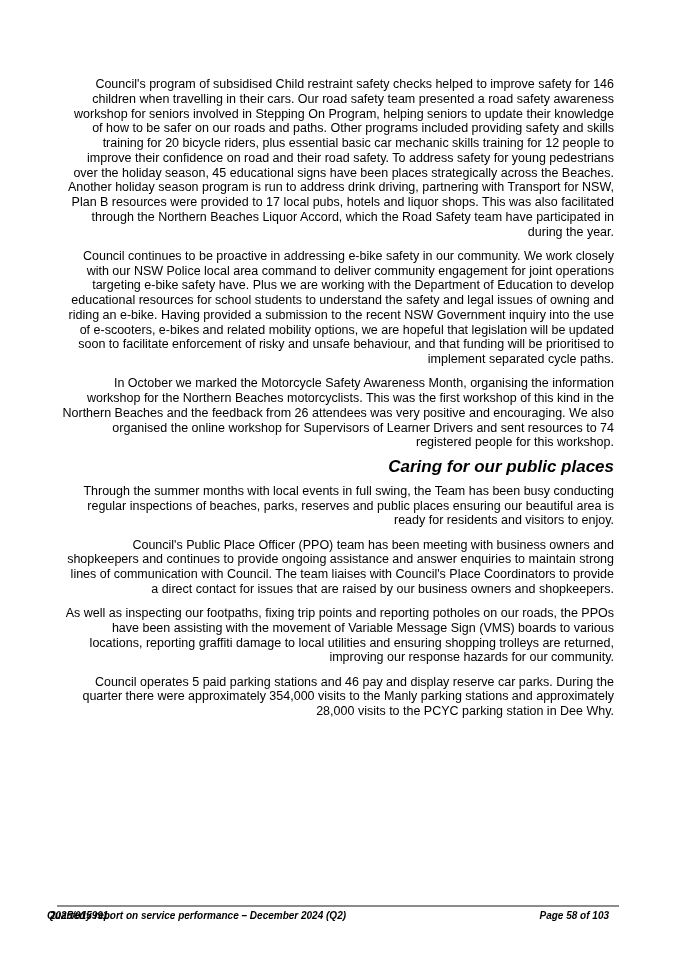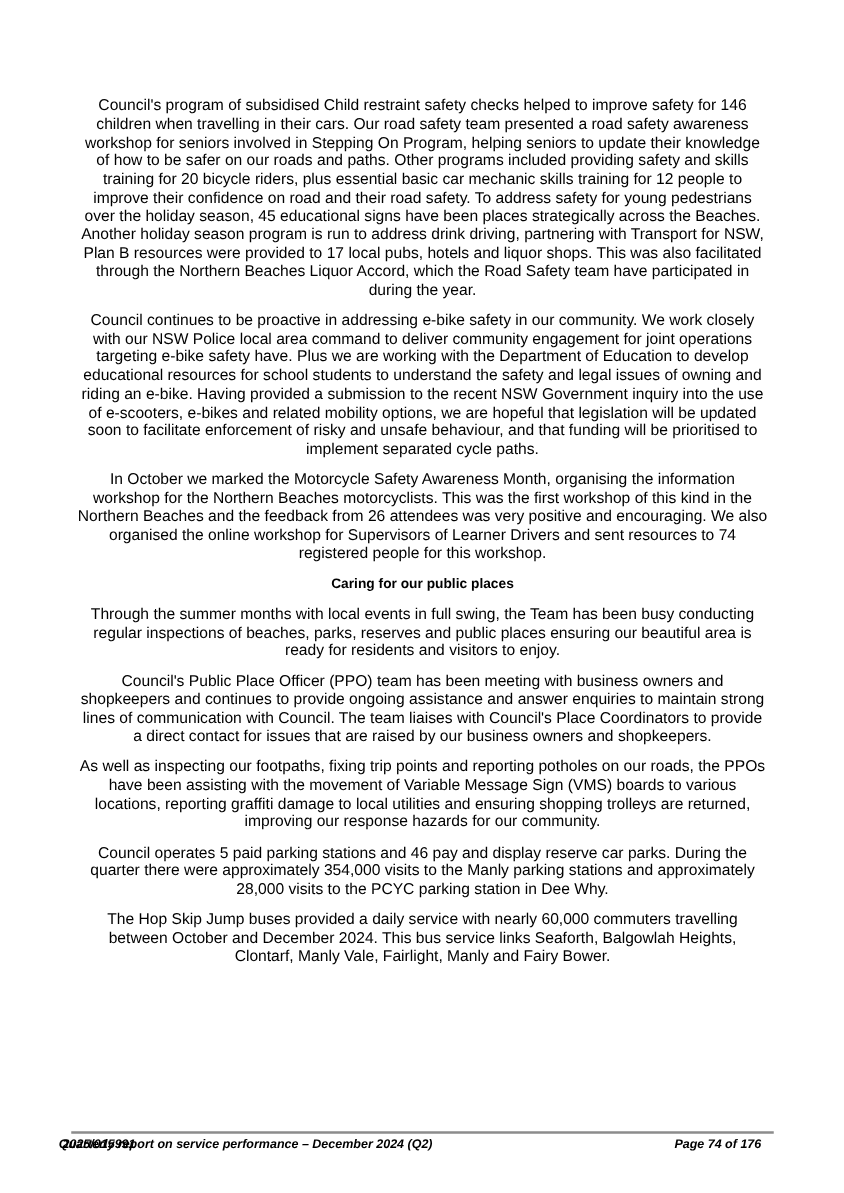--- a/index.html
+++ b/index.html
@@ -16,30 +16,31 @@
     font-family: "Liberation Sans", "DejaVu Sans", sans-serif;
     overflow: hidden;
   }
   .content {
     position: absolute;
     left: 62px;
     top: 77px;
     width: 552px;
     font-size: 12.5px;
     line-height: 14.75px;
-    text-align: center;
+    text-align: right;
   }
   .content p {
     margin: 0 0 9.5px 0;
   }
   .content h2 {
-    font-size: 11px;
+    font-size: 17px;
     line-height: 14.75px;
     font-weight: 700;
     margin: 0 0 9.5px 0;
+    font-style: italic;
   }
   .footer-rule {
     position: absolute;
     left: 57px;
     top: 905px;
     width: 562px;
     height: 1.5px;
     background: #8c8c8c;
   }
   .footer {
@@ -81,24 +82,23 @@
     <p>Council's program of subsidised Child restraint safety checks helped to improve safety for 146 children when travelling in their cars. Our road safety team presented a road safety awareness workshop for seniors involved in Stepping On Program, helping seniors to update their knowledge of how to be safer on our roads and paths. Other programs included providing safety and skills training for 20 bicycle riders, plus essential basic car mechanic skills training for 12 people to improve their confidence on road and their road safety. To address safety for young pedestrians over the holiday season, 45 educational signs have been places strategically across the Beaches. Another holiday season program is run to address drink driving, partnering with Transport for NSW, Plan B resources were provided to 17 local pubs, hotels and liquor shops. This was also facilitated through the Northern Beaches Liquor Accord, which the Road Safety team have participated in during the year.</p>
     <p>Council continues to be proactive in addressing e-bike safety in our community. We work closely with our NSW Police local area command to deliver community engagement for joint operations targeting e-bike safety have. Plus we are working with the Department of Education to develop educational resources for school students to understand the safety and legal issues of owning and riding an e-bike. Having provided a submission to the recent NSW Government inquiry into the use of e-scooters, e-bikes and related mobility options, we are hopeful that legislation will be updated soon to facilitate enforcement of risky and unsafe behaviour, and that funding will be prioritised to implement separated cycle paths.</p>
     <p>In October we marked the Motorcycle Safety Awareness Month, organising the information workshop for the Northern Beaches motorcyclists. This was the first workshop of this kind in the Northern Beaches and the feedback from 26 attendees was very positive and encouraging. We also organised the online workshop for Supervisors of Learner Drivers and sent resources to 74 registered people for this workshop.</p>
 
     <h2>Caring for our public places</h2>
     <p>Through the summer months with local events in full swing, the Team has been busy conducting regular inspections of beaches, parks, reserves and public places ensuring our beautiful area is ready for residents and visitors to enjoy.</p>
     <p>Council's Public Place Officer (PPO) team has been meeting with business owners and shopkeepers and continues to provide ongoing assistance and answer enquiries to maintain strong lines of communication with Council.  The team liaises with Council's Place Coordinators to provide a direct contact for issues that are raised by our business owners and shopkeepers.</p>
     <p>As well as inspecting our footpaths, fixing trip points and reporting potholes on our roads, the PPOs have been assisting with the movement of Variable Message Sign (VMS) boards to various locations, reporting graffiti damage to local utilities and ensuring shopping trolleys are returned, improving our response hazards for our community.</p>
 
     <p>Council operates 5 paid parking stations and 46 pay and display reserve car parks. During the quarter there were approximately 354,000 visits to the Manly parking stations and approximately 28,000 visits to the PCYC parking station in Dee Why.</p>
-    <p>The Hop Skip Jump buses provided a daily service with nearly 60,000 commuters travelling between October and December 2024.  This bus service links Seaforth, Balgowlah Heights, Clontarf, Manly Vale, Fairlight, Manly and Fairy Bower.</p>
   </div>
 
   <div class="footer-rule"></div>
 
   <div class="footer">
     <span class="f-left">2025/015991</span>
     <span class="f-center">Quarterly report on service performance – December 2024 (Q2)</span>
-    <span class="f-right">Page 74 of 176</span>
+    <span class="f-right">Page 58 of 103</span>
   </div>
 
 </div>
 
 </body></html>

